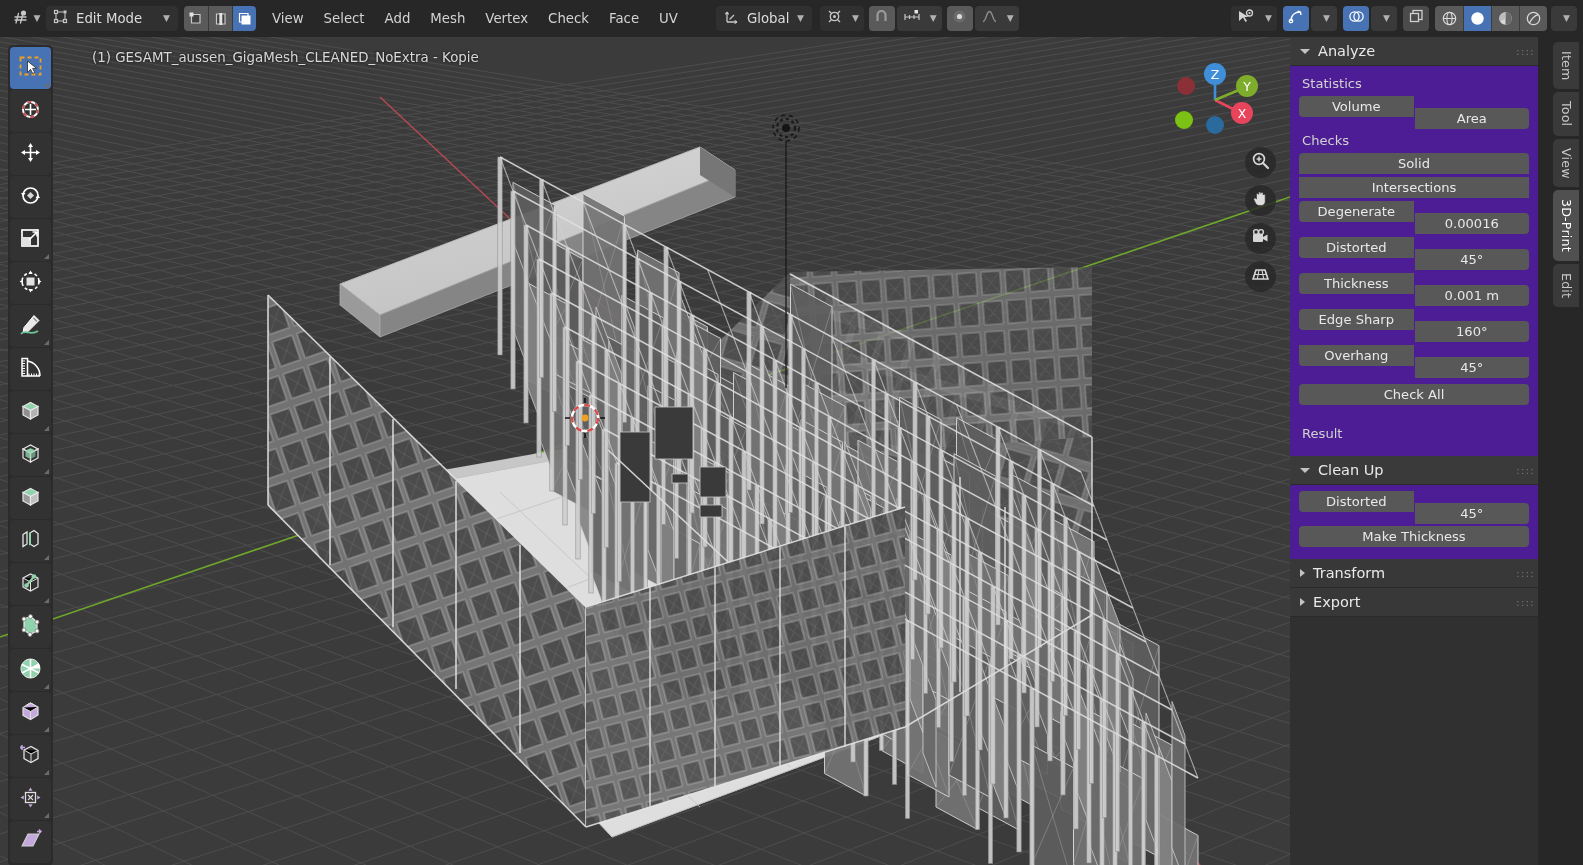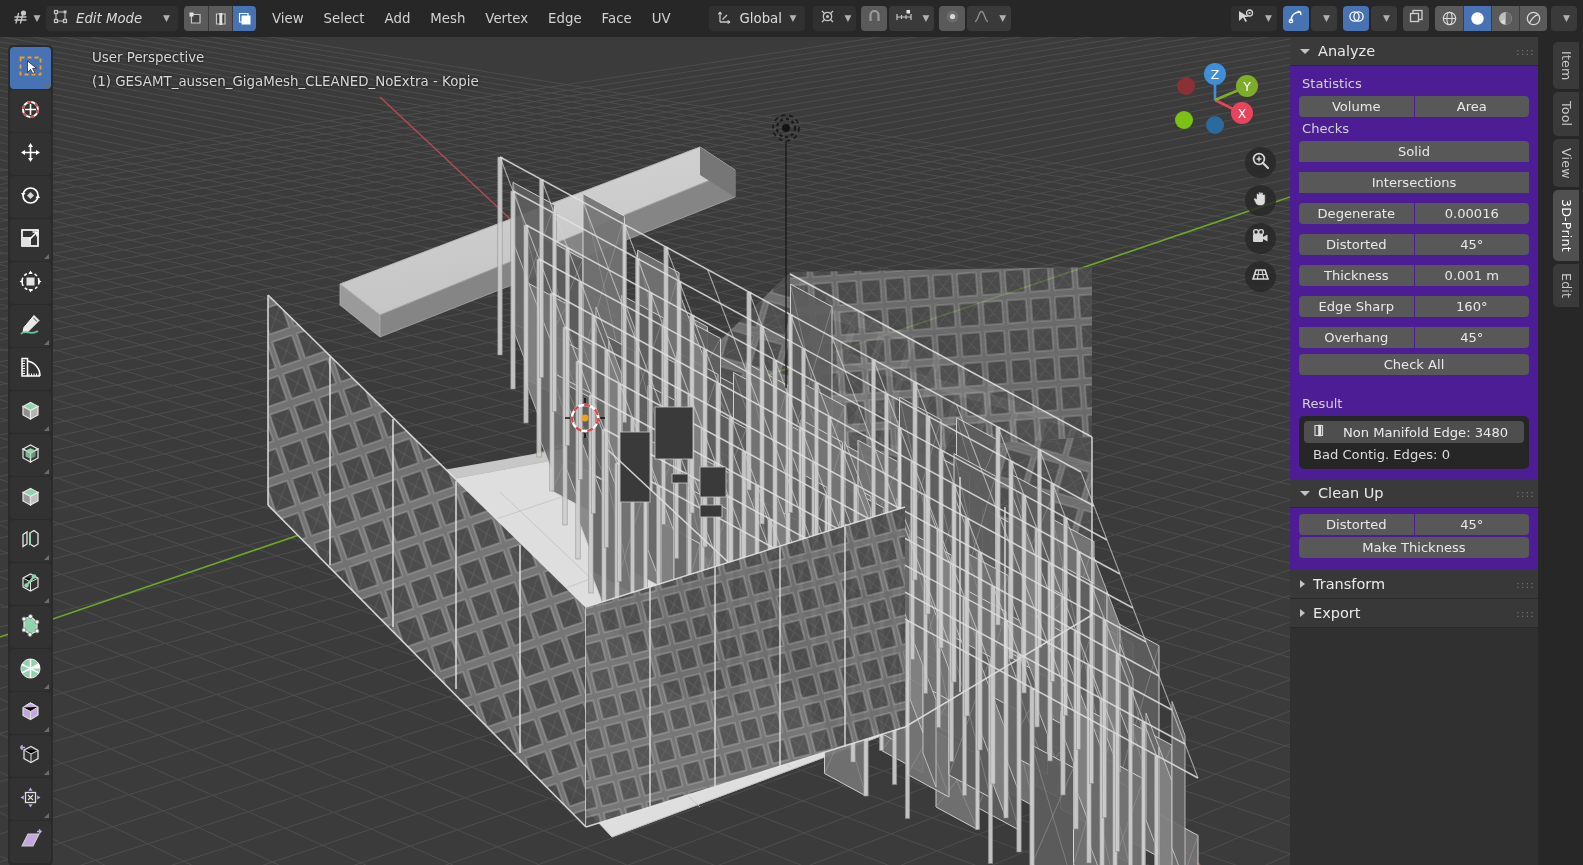--- a/index.html
+++ b/index.html
@@ -28,21 +28,21 @@
   }
   .tb-flat { background: transparent; }
   .tb-menu { color: #d3d3d3; font-size: 13.3px; padding: 0 10px; height: 25px;
     display: flex; align-items: center; cursor: pointer; border-radius: 3px; }
   .chev { font-size: 9px; color: #b0b0b0; margin-left: 5px; line-height: 1; }
   .mode-drop {
     display: flex; align-items: center; gap: 8px;
     background: #303030; border-radius: 4px; height: 25px;
     padding: 0 8px 0 7px; min-width: 132px; cursor: pointer;
   }
-  .mode-drop .lbl { color: #dcdcdc; font-size: 13.3px; flex: 1; font-style: italic; }
+  .mode-drop .lbl { color: #dcdcdc; font-size: 13.3px; flex: 1; }
   .seg { display: flex; margin: 0 6px; }
   .seg > div {
     width: 24px; height: 25px; background: #5a5a5a;
     display: flex; align-items: center; justify-content: center; cursor: pointer;
   }
   .seg > div:first-child { border-radius: 4px 0 0 4px; }
   .seg > div:last-child { border-radius: 0 4px 4px 0; }
   .seg > div.on { background: #4772b3; }
   .seg > div + div { border-left: 1px solid #3a3a3a; }
   .orient-drop {
@@ -125,22 +125,22 @@
   .panel-body { padding: 6px 9px 10px 9px; background: #4c1d95; }
   .sublabel { color: #d2d2d2; font-size: 13.1px; margin: 4px 0 5px 3px; }
   .btn {
     background: #585858; color: #e8e8e8; border-radius: 4px; height: 21px;
     display: flex; align-items: center; justify-content: center; cursor: pointer;
     font-size: 13.1px; margin-bottom: 2px; user-select: none;
   }
   .row2 { display: flex; gap: 1px; margin-bottom: 2px; }
   .row2 > .btn { flex: 1; margin-bottom: 0; border-radius: 0; }
   .row2 > .btn:first-child { border-radius: 4px 0 0 4px; }
-  .row2 > .btn:last-child { border-radius: 0 4px 4px 0; }
-  .chk-stack { display: flex; flex-direction: column; gap: 10px; margin-bottom: 3px; justify-content: center; }
+  .row2 > .btn:last-child { border-radius: 0 4px 4px 0; margin-top: 12px; }
+  .chk-stack { display: flex; flex-direction: column; gap: 3px; margin-bottom: 3px; justify-content: center; }
   .chk-stack .row2 { margin-bottom: 0; }
   .result-box {
     background: #262626; border-radius: 5px; padding: 5px 5px 6px 5px; margin-top: 2px;
   }
   .result-item {
     display: flex; align-items: center; gap: 8px; background: #4e4e4e;
     border-radius: 4px; height: 22px; padding: 0 8px; cursor: pointer;
   }
   .result-item .txt { flex: 1; text-align: center; font-size: 13.1px; color: #eaeaea; }
   .result-sub { padding: 4px 0 1px 9px; color: #dcdcdc; font-size: 13.1px; }
@@ -210,21 +210,21 @@
         </svg>
       </div>
     </div>
 
     <div class="tb-group">
       <div class="tb-menu">View</div>
       <div class="tb-menu">Select</div>
       <div class="tb-menu">Add</div>
       <div class="tb-menu">Mesh</div>
       <div class="tb-menu">Vertex</div>
-      <div class="tb-menu">Edge</div>
+      <div class="tb-menu">Check</div>
       <div class="tb-menu">Face</div>
       <div class="tb-menu">UV</div>
     </div>
 
     <div class="sep" style="width:28px"></div>
 
     <div class="orient-drop">
       <span>
         <svg width="16" height="16" viewBox="0 0 16 16">
           <path d="M3 13 L13 13 M3 13 L3 3" stroke="#c6c6c6" stroke-width="1.3" fill="none"></path>
@@ -1097,21 +1097,20 @@
 
       <g transform="translate(786,91)">
         <circle r="9" fill="none" stroke="#1a1a1a" stroke-width="2.2" stroke-dasharray="3 3"></circle>
         <circle r="13" fill="none" stroke="#1a1a1a" stroke-width="1.6" stroke-dasharray="4 4"></circle>
         <circle r="4" fill="#141414"></circle>
         <path d="M0 13 L0 260" stroke="#1a1a1a" stroke-width="1.3"></path>
       </g>
     </svg>
 
     <div id="vp-text">
-      <div>User Perspective</div>
       <div>(1) GESAMT_aussen_GigaMesh_CLEANED_NoExtra - Kopie</div>
     </div>
 
     <div id="toolbar">
         <div class="tool active">
           <span><svg width="25" height="25" viewBox="0 0 25 25">
               <rect x="2.5" y="3.5" width="20" height="17" fill="none" stroke="#f0a020" stroke-width="1.8" stroke-dasharray="4 3"></rect>
        <path d="M9.5 7 L9.5 18.5 L12.5 15.3 L14.8 19.5 L16.8 18.4 L14.6 14.4 L18.6 14.4 Z" fill="#fff" stroke="#2b2b2b" stroke-width="0.8"></path>
             </svg></span>
           <span class="corner"></span>
@@ -1352,32 +1351,20 @@
             <div class="btn">Edge Sharp</div>
             <div class="btn">160°</div>
           </div>
           <div class="row2">
             <div class="btn" style="border-radius:0 0 0 4px">Overhang</div>
             <div class="btn" style="border-radius:0 0 4px 0">45°</div>
           </div>
         </div>
         <div class="btn" style="margin-top:6px">Check All</div>
         <div class="sublabel" style="margin-top:21px">Result</div>
-        <div class="result-box">
-          <div class="result-item">
-            <span>
-              <svg width="15" height="15" viewBox="0 0 15 15">
-                <path d="M3 2.5 L10.5 2.5 L10.5 12.5 L3 12.5 Z" fill="none" stroke="#d6d6d6" stroke-width="1.2"></path>
-                <rect x="6.2" y="1.8" width="3" height="11.4" fill="#e6e6e6"></rect>
-              </svg>
-            </span>
-            <span class="txt">Non Manifold Edge: 3480</span>
-          </div>
-          <div class="result-sub">Bad Contig. Edges: 0</div>
-        </div>
       </div>
     </div>
 
     <div class="panel">
       <div class="panel-head">
         <span class="tri open"></span>
         <span class="panel-title">Clean Up</span>
         <span class="grip">::::</span>
       </div>
       <div class="panel-body">

